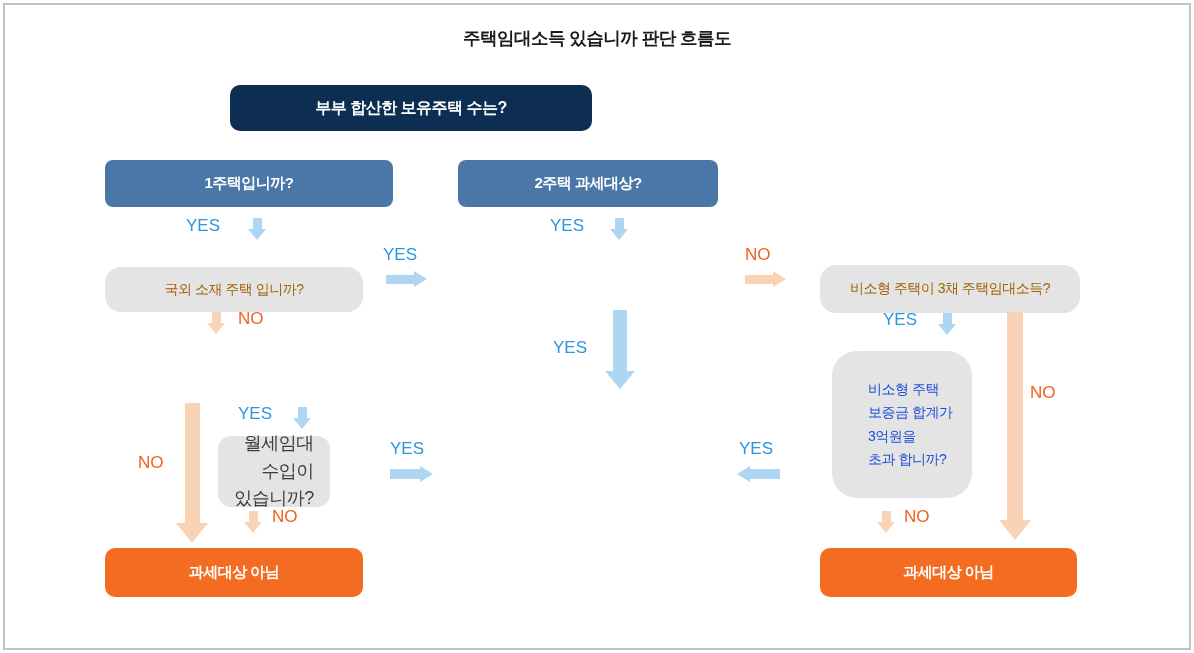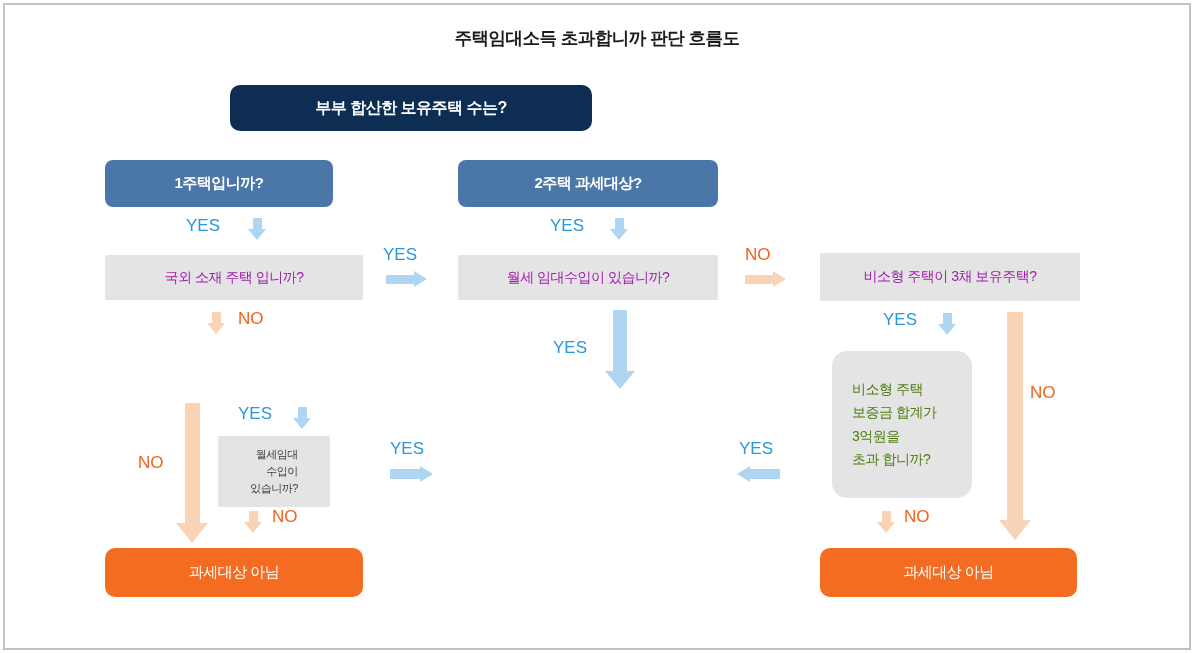--- a/index.html
+++ b/index.html
@@ -11,28 +11,28 @@
   .title{
     position:absolute;left:0;top:26px;width:100%;text-align:center;
     font-size:17.5px;font-weight:bold;color:#1b1b1b;letter-spacing:-0.5px;
   }
   .node{
     position:absolute;display:flex;align-items:center;justify-content:center;
     text-align:right;box-sizing:border-box;white-space:pre-line;letter-spacing:-0.5px;
   }
   .navy{background:var(--navy);color:#fff;font-weight:bold;font-size:16px;border-radius:10px;}
   .steel{background:var(--steel);color:#fff;font-weight:bold;font-size:15px;border-radius:8px;}
-  .gray{background:var(--gray);color:#a21caf;font-size:14px;border-radius:2px;}
-  .gray-sm{background:var(--gray);color:#3c3c3c;font-size:11px;border-radius:2px;line-height:1.55;}
+  .gray{background:var(--gray);color:#a16207;font-size:14px;border-radius:16px;margin-top:12px;}
+  .gray-sm{background:var(--gray);color:#3c3c3c;font-size:18px;border-radius:13px;line-height:1.55;}
   .gray-tall{
-    background:var(--gray);color:#4d7c0f;font-size:14px;border-radius:15px;
-    justify-content:flex-start;text-align:left;padding-left:20px;line-height:1.65;
+    background:var(--gray);color:#1d4ed8;font-size:14px;border-radius:25px;
+    justify-content:flex-start;text-align:left;padding-left:36px;line-height:1.65;
   }
   .bright{background:var(--bright);color:#fff;font-weight:bold;font-size:20px;border-radius:12px;line-height:1.5;}
-  .orange-node{background:var(--orange);color:#fff;font-weight:normal;font-size:15px;border-radius:10px;}
+  .orange-node{background:var(--orange);color:#fff;font-weight:bold;font-size:15px;border-radius:10px;}
   .lbl{position:absolute;font-weight:normal;font-size:17px;letter-spacing:0;}
   .yes{color:var(--yes);}
   .no{color:var(--no);}
   .arr{position:absolute;display:flex;}
   .arr.v{flex-direction:column;align-items:center;}
   .arr.h{flex-direction:row;align-items:center;}
   .shaft-b{background:var(--lblue);}
   .shaft-o{background:var(--lorange);}
   .hd-sm-b{width:0;height:0;border-left:9px solid transparent;border-right:9px solid transparent;border-top:11px solid var(--lblue);}
   .hd-sm-o{width:0;height:0;border-left:9px solid transparent;border-right:9px solid transparent;border-top:11px solid var(--lorange);}
@@ -41,41 +41,40 @@
   .hr-b{width:0;height:0;border-top:8px solid transparent;border-bottom:8px solid transparent;border-left:13px solid var(--lblue);}
   .hr-o{width:0;height:0;border-top:8px solid transparent;border-bottom:8px solid transparent;border-left:13px solid var(--lorange);}
   .hl-b{width:0;height:0;border-top:8px solid transparent;border-bottom:8px solid transparent;border-right:13px solid var(--lblue);}
 </style>
 </head>
 <body>
 
 <div id="canvas">
   <div id="frame"></div>
 
-  <div class="title">주택임대소득 초과합니까 판단 흐름도</div>
+  <div class="title">주택임대소득 있습니까 판단 흐름도</div>
 
   <div class="node navy" style="left:230px;top:85px;width:362px;height:46px">부부 합산한 보유주택 수는?</div>
 
-  <div class="node steel" style="left:105px;top:160px;width:228px;height:47px">1주택입니까?</div>
+  <div class="node steel" style="left:105px;top:160px;width:288px;height:47px">1주택입니까?</div>
   <div class="node steel" style="left:458px;top:160px;width:260px;height:47px">2주택 과세대상?</div>
 
   <div class="lbl yes" style="left:186px;top:216px">YES</div>
   <div class="arr v" style="left:248px;top:218px">
     <div class="shaft-b" style="width:9px;height:11px"></div>
       <div class="hd-sm-b"></div>
   </div>
   <div class="lbl yes" style="left:550px;top:216px">YES</div>
   <div class="arr v" style="left:610px;top:218px">
     <div class="shaft-b" style="width:9px;height:11px"></div>
       <div class="hd-sm-b"></div>
   </div>
 
   <div class="node gray" style="left:105px;top:255px;width:258px;height:45px">국외 소재 주택 입니까?</div>
-  <div class="node gray" style="left:458px;top:255px;width:260px;height:45px">월세 임대수입이 있습니까?</div>
-  <div class="node gray" style="left:820px;top:253px;width:260px;height:48px">비소형 주택이 3채 보유주택?</div>
+  <div class="node gray" style="left:820px;top:253px;width:260px;height:48px">비소형 주택이 3채 주택임대소득?</div>
 
   <div class="lbl yes" style="left:383px;top:245px">YES</div>
   <div class="arr h" style="left:386px;top:271px">
     <div class="shaft-b" style="width:28px;height:9px"></div>
       <div class="hr-b"></div>
   </div>
 
   <div class="lbl no" style="left:745px;top:245px">NO</div>
   <div class="arr h" style="left:745px;top:271px">
     <div class="shaft-o" style="width:28px;height:9px"></div>

